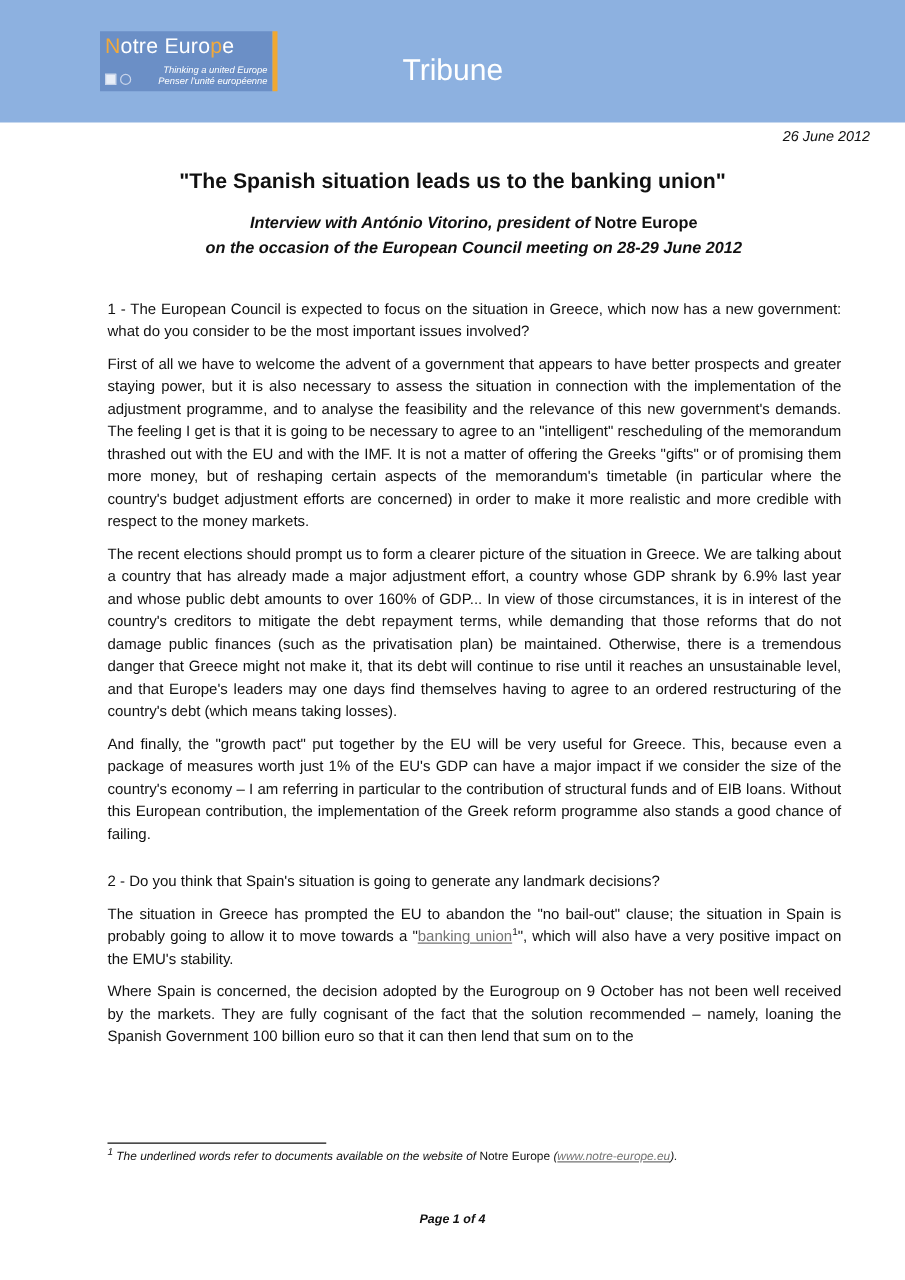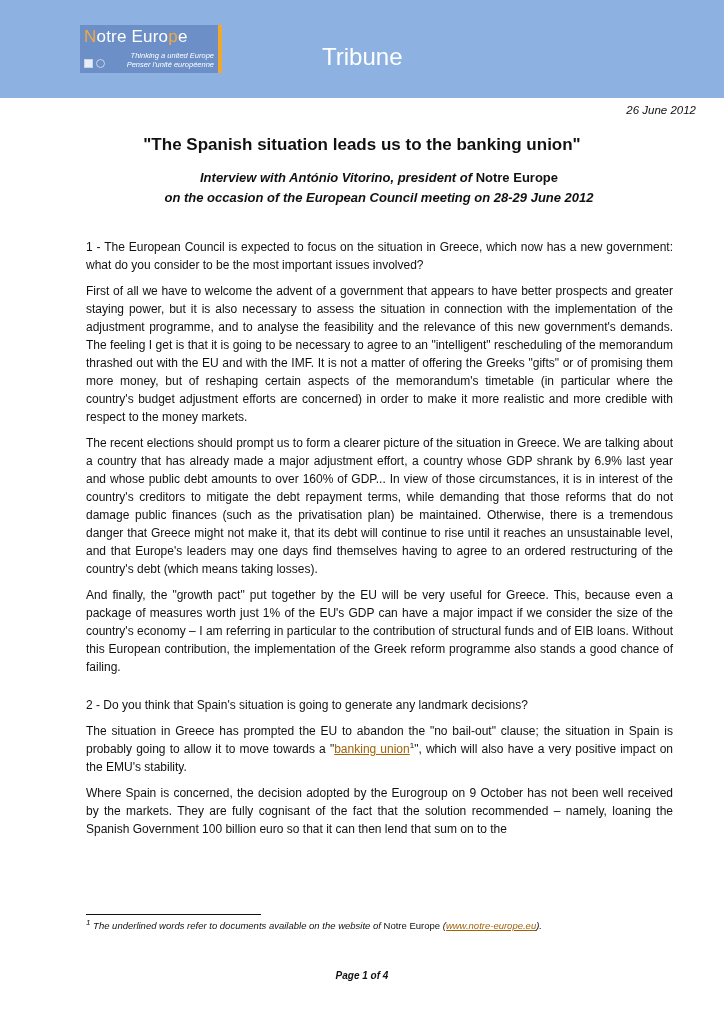--- a/index.html
+++ b/index.html
@@ -15,21 +15,21 @@
     .logo-circ { position: absolute; left: 16px; top: 34px; width: 7px; height: 7px; border-radius: 50%; border: 1px solid #c8d4ea; }
     .tribune { position: absolute; left: 322px; top: 43px; font-size: 24px; font-weight: normal; color: #ffffff; }
     .date { position: absolute; right: 28px; top: 104px; font-size: 11.5px; font-style: italic; }
     .title { position: absolute; left: 0; width: 724px; top: 135px; text-align: center; font-size: 17px; font-weight: bold; }
     .subtitle { position: absolute; left: 0; width: 724px; top: 168px; text-align: center; font-size: 13px; font-weight: bold; font-style: italic; line-height: 20px; padding-left: 17px; }
     .subtitle .up { font-style: normal; }
     .content { position: absolute; left: 86px; top: 238px; width: 587px; font-size: 12px; line-height: 18px; text-align: justify; }
     .q { font-weight: normal; margin: 0 0 8px 0; }
     .p { margin: 0 0 8px 0; }
     .gap { height: 12px; }
-    a.link { color: #a16207; text-decoration: underline; }
+    a.link { color: #737373; text-decoration: underline; }
     sup { font-size: 8px; line-height: 0; }
     .footline { position: absolute; left: 86px; top: 914px; width: 175px; height: 1px; background: #111; }
     .footnote { position: absolute; left: 86px; top: 920px; font-size: 9.5px; font-style: italic; white-space: nowrap; }
     .footnote .up { font-style: normal; }
     .pagenum { position: absolute; left: 0; width: 724px; top: 970px; text-align: center; font-size: 10px; font-weight: bold; font-style: italic; }
   </style>
 </head>
 <body>
 
 <div class="header">

